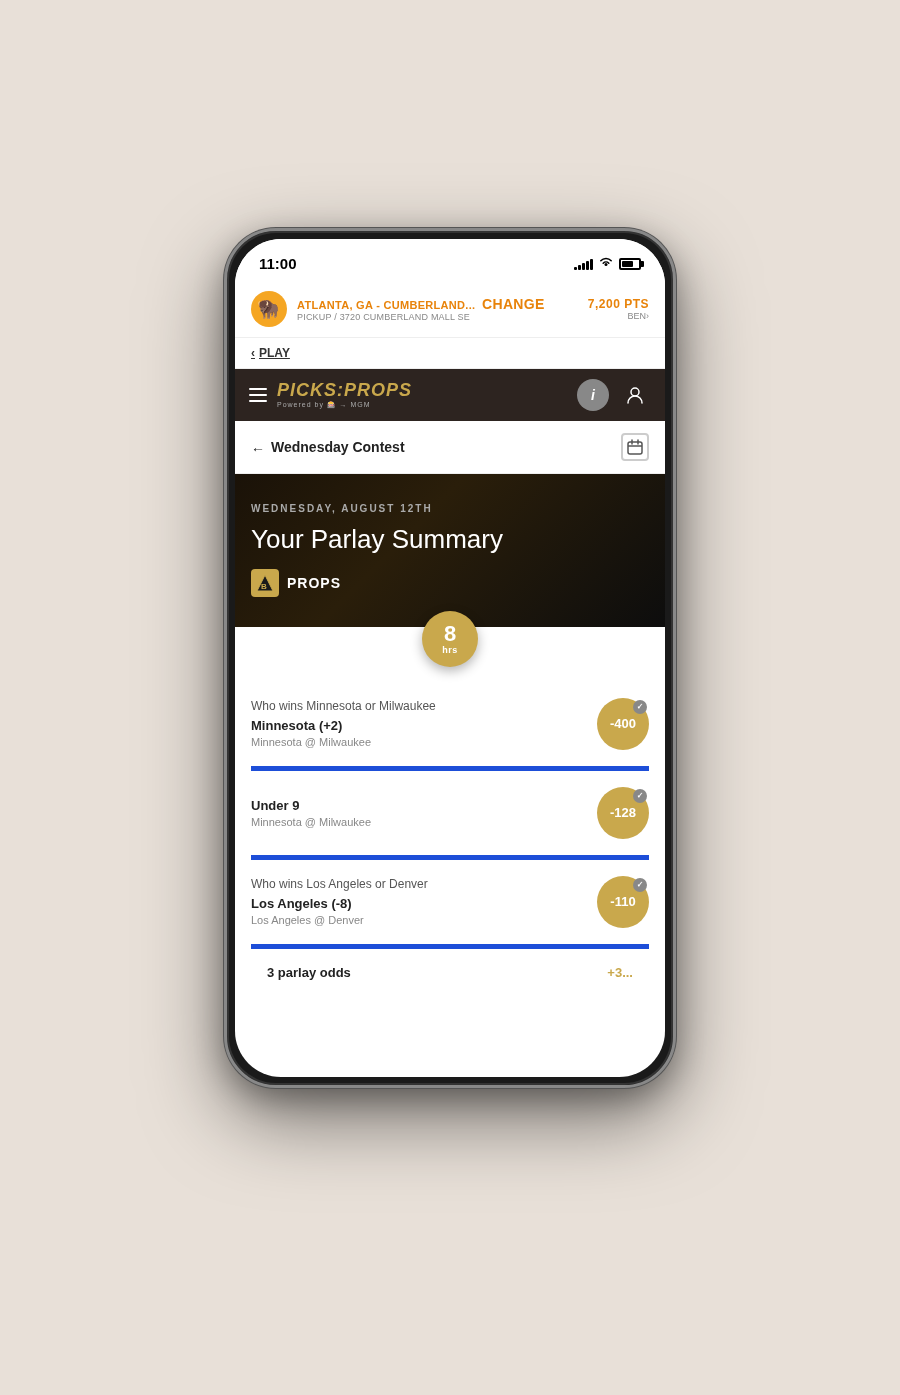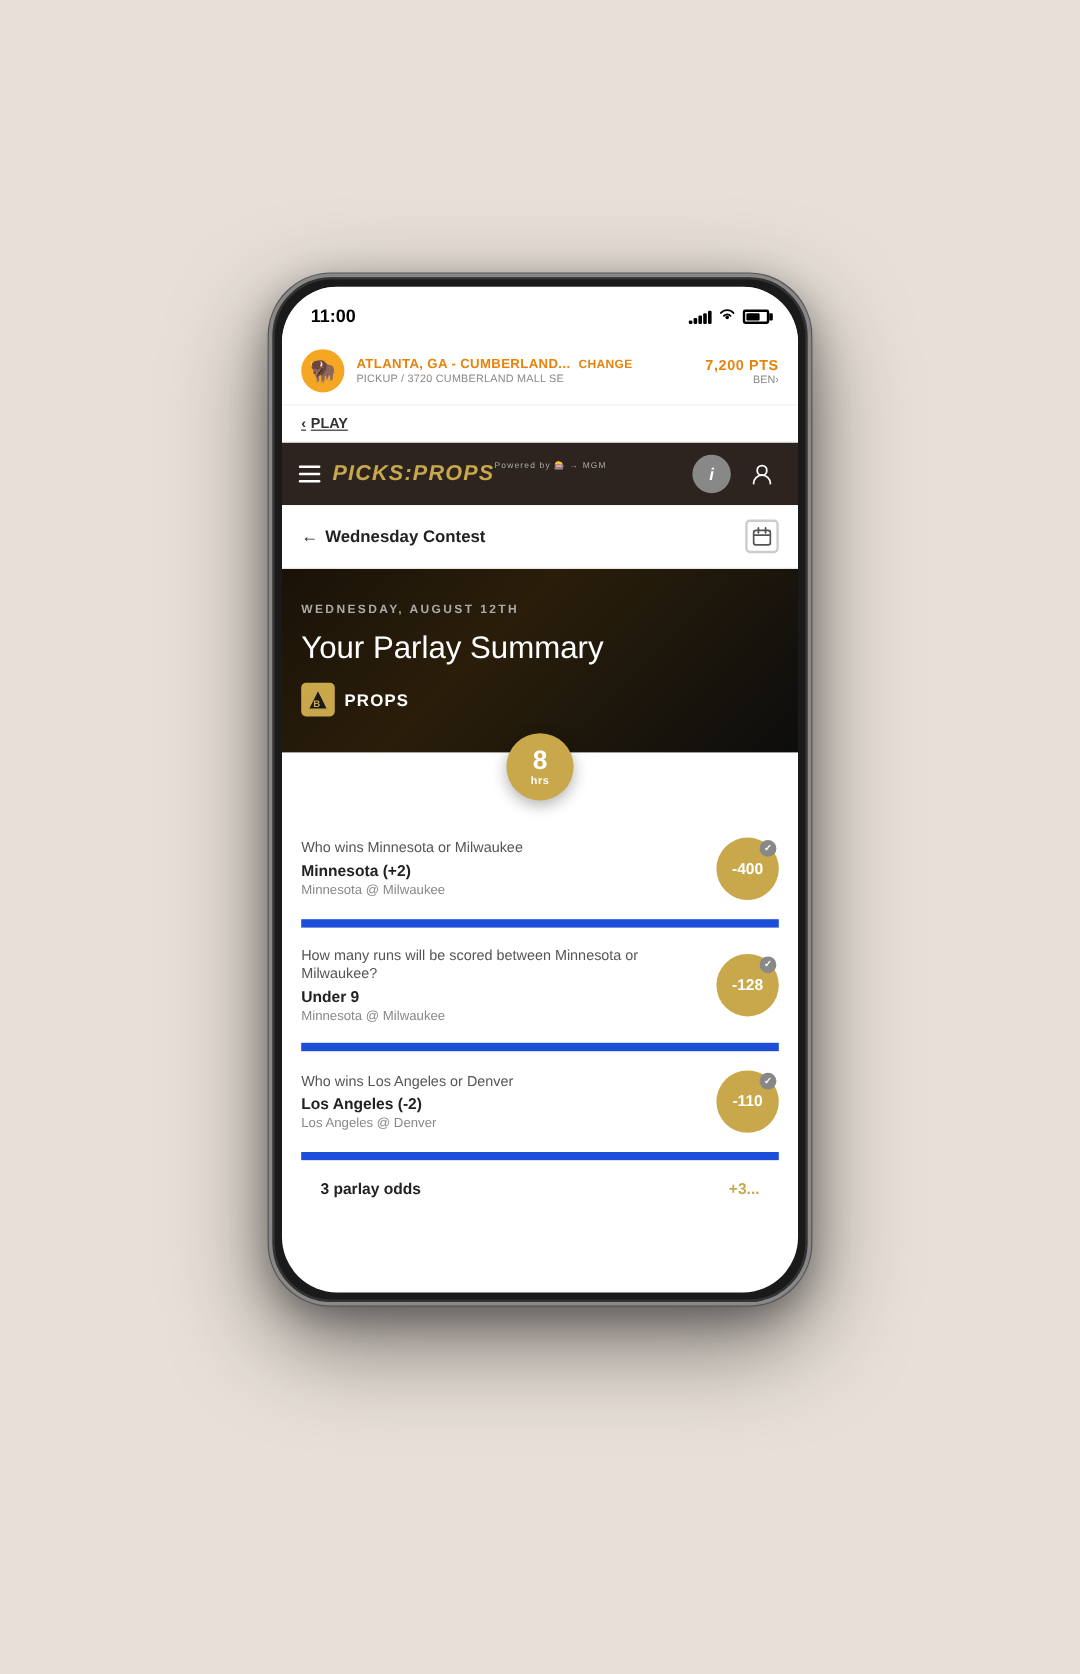--- a/index.html
+++ b/index.html
@@ -231,21 +231,21 @@
       cursor: pointer;
     }
     .hamburger-line {
       width: 18px;
       height: 2px;
       background: #fff;
       border-radius: 1px;
     }
     .app-logo {
       display: flex;
-      flex-direction: row;
+      flex-direction: column;
     }
     .app-logo-title {
       font-size: 18px;
       font-weight: 900;
       color: #fff;
       letter-spacing: 1px;
       font-style: italic;
     }
     .app-logo-title span {
       color: #c9a84c;
@@ -410,21 +410,21 @@
     .parlay-list {
       background: #fff;
       padding: 0 16px;
     }
 
     .parlay-item {
       display: flex;
       align-items: center;
       justify-content: center;
       padding: 16px 0;
-      border-bottom: 7px solid #1d4ed8;
+      border-bottom: 5px solid #1d4ed8;
       gap: 28px;
     }
 
     .parlay-item-text {
       flex: 1;
     }
     .parlay-question {
       font-size: 12px;
       color: #555;
       margin-bottom: 3px;
@@ -518,21 +518,21 @@
           </div>
         </div>
       </div>
 
       <div class="location-bar">
         <div class="location-left">
           <div class="buffalo-logo">🦬</div>
           <div class="location-text">
             <div class="location-name">
               <span>ATLANTA, GA - CUMBERLAND...</span>
-              &nbsp;<span style="color:#e8830a; font-size:10px; font-weight:700;">CHANGE</span>
+              &nbsp;<span style="color:#e8830a; font-size:14px; font-weight:700;">CHANGE</span>
             </div>
             <div class="location-address">PICKUP / 3720 CUMBERLAND MALL SE</div>
           </div>
         </div>
         <div class="points-display">
           <div class="points-value">7,200 PTS</div>
           <div class="points-label">BEN›</div>
         </div>
       </div>
 
@@ -617,34 +617,33 @@
               <div class="parlay-matchup">Minnesota @ Milwaukee</div>
             </div>
             <div class="odds-badge">
               <span>-400</span>
               <span class="check-mark">✓</span>
             </div>
           </div>
 
           <div class="parlay-item">
             <div class="parlay-item-text">
-              <div class="parlay-question">How many runs will be scored between Minnesota or Milwaukee?</div>
               <div class="parlay-answer">Under 9</div>
               <div class="parlay-matchup">Minnesota @ Milwaukee</div>
             </div>
             <div class="odds-badge">
               <span>-128</span>
               <span class="check-mark">✓</span>
             </div>
           </div>
 
           <div class="parlay-item">
             <div class="parlay-item-text">
               <div class="parlay-question">Who wins Los Angeles or Denver</div>
-              <div class="parlay-answer">Los Angeles (-2)</div>
+              <div class="parlay-answer">Los Angeles (-8)</div>
               <div class="parlay-matchup">Los Angeles @ Denver</div>
             </div>
             <div class="odds-badge">
               <span>-110</span>
               <span class="check-mark">✓</span>
             </div>
           </div>
 
         </div>
 

